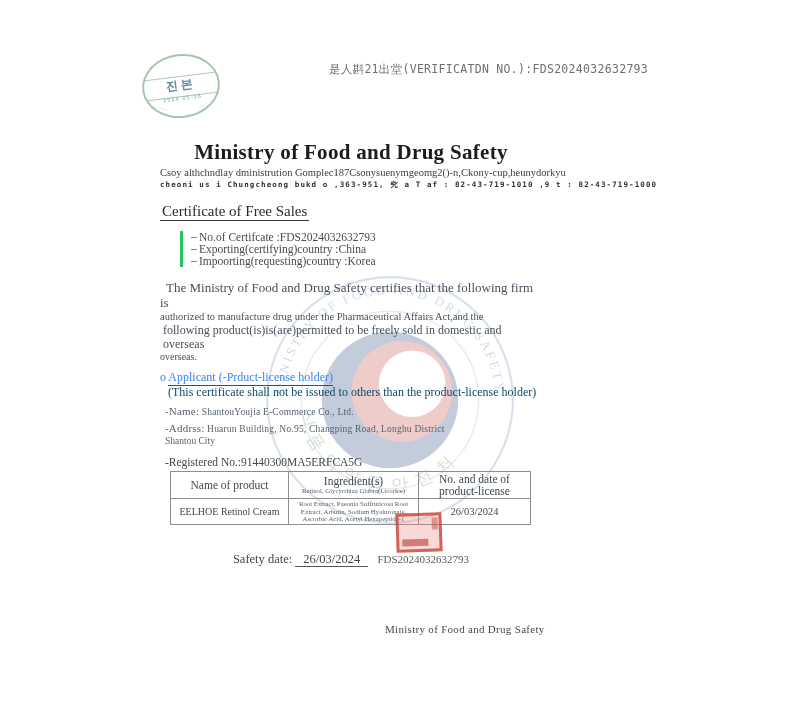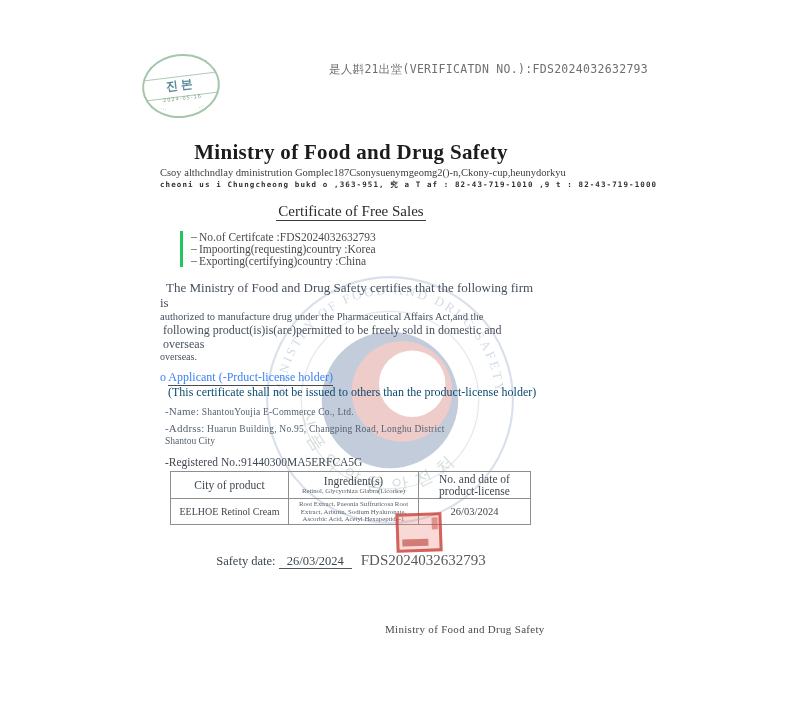--- a/index.html
+++ b/index.html
@@ -32,21 +32,21 @@
   
   .verification{position:absolute;left:329px;top:62px;z-index:2;
     font-family:"DejaVu Sans Mono",monospace;font-size:11.5px;color:#6f6f6f;letter-spacing:.3px;}
 
   
   .doc{position:absolute;left:160px;top:140px;width:382px;z-index:2;}
   .title{margin:0;text-align:center;font-size:21px;font-weight:bold;color:#1c1c1c;letter-spacing:.3px;}
   .addr1{margin-top:2px;text-align:center;font-size:10.5px;color:#3c3c3c;white-space:nowrap;}
   .addr2{margin-top:2px;text-align:center;font-size:7.5px;font-weight:bold;color:#2f2f2f;letter-spacing:1.1px;
     font-family:"DejaVu Sans Mono",monospace;white-space:nowrap;}
-  .doc-title{margin-top:13px;text-align:center;font-size:15px;color:#2b2b2b;}
+  .doc-title{margin-top:13px;text-align:left;font-size:15px;color:#2b2b2b;}
   .doc-title span{border-bottom:1px solid #3a3a3a;padding:0 2px 1px;}
 
   .meta{margin:11px 0 0 20px;padding:0 0 0 8px;list-style:none;border-left:3px solid #22c55e;}
   .meta li{font-size:11.5px;color:#4a4a4a;line-height:12px;}
   .meta li::before{content:"";display:inline-block;width:6px;border-top:1px solid #8a8a8a;vertical-align:3px;margin-right:2px;}
 
   .para{margin-top:13px;color:#46505c;}
   .para .l1{font-size:13px;line-height:15px;text-indent:6px;}
   .para .l2{font-size:10.5px;line-height:13px;}
   .para .l3{font-size:12px;line-height:14px;padding-left:3px;}
@@ -67,21 +67,21 @@
   .col1{width:118px;}.col2{width:130px;}.col3{width:112px;}
   th.h{font-weight:normal;font-size:11.5px;color:#3f4750;}
   .h-sub{display:block;font-size:6.8px;color:#555f6a;line-height:7.5px;}
   .h3wrap{font-size:11.5px;line-height:12px;display:block;}
   td.c1{font-size:10px;color:#3f4750;}
   td.c2{font-size:6.8px;color:#555f6a;line-height:7.5px;}
   td.c3{font-size:10.5px;color:#3f4750;}
 
   .issued{margin-top:27px;text-align:center;font-size:12.5px;color:#3c464f;}
   .issued .idate{border-bottom:1px solid #555;padding:0 8px;}
-  .issued .iref{font-size:15px;color:#5a5a5a;margin-left:6px;}
+  .issued .iref{font-size:11px;color:#5a5a5a;margin-left:6px;}
   .certified{margin-top:3px;text-align:center;font-size:7px;letter-spacing:2px;color:#6a6a6a;
     font-family:"DejaVu Sans Mono",monospace;}
 
   
   .rseal{position:absolute;left:396px;top:513px;width:40px;height:33px;z-index:3;transform:rotate(-2deg);
     border:3px solid rgba(197,57,50,.75);background:rgba(232,128,116,.30);}
   .rseal::before{content:"";position:absolute;left:3px;bottom:3px;width:26px;height:7px;background:rgba(180,45,40,.55);}
   .rseal::after{content:"";position:absolute;right:1px;top:2px;width:6px;height:12px;background:rgba(197,57,50,.45);}
 
   .ministry-footer{position:absolute;left:385px;top:623px;z-index:2;font-size:11px;color:#4a4a4a;letter-spacing:.3px;}
@@ -129,22 +129,22 @@
     <h1 class="title">Ministry of Food and Drug Safety</h1>
     <div class="addr1">Csoy althchndlay dministrution Gomplec187Csonysuenymgeomg2()-n,Ckony-cup,heunydorkyu</div>
     <div class="addr2">cheoni us i  Chungcheong bukd o ,363-951, 究 a   T af : 82-43-719-1010 ,9 t  : 82-43-719-1000</div>
 
     <div class="doc-title">
       <span>Certificate of Free Sales</span>
     </div>
 
     <ul class="meta">
       <li>No.of Certifcate :FDS2024032632793</li>
+      <li>Exporting(certifying)country :China</li>
       <li>Impoorting(requesting)country :Korea</li>
-      <li>Exporting(certifying)country :China</li>
     </ul>
 
     <div class="para">
       <div class="l1">The Ministry of Food and Drug Safety certifies that the following firm is</div>
       <div class="l2">authorized to manufacture drug under the Pharmaceutical Affairs Act,and the</div>
       <div class="l3">following product(is)is(are)permitted to be freely sold in domestic and overseas</div>
       <div class="l4">overseas.</div>
     </div>
 
     <div class="applicant">
@@ -167,21 +167,21 @@
     </div>
 
     <table class="product">
       <colgroup>
           <col class="col1">
           <col class="col2">
           <col class="col3">
         </colgroup>
       <tbody>
           <tr>
-        <th class="h">City of product</th>
+        <th class="h">Name of product</th>
         <th class="h">
           <span>Ingredient(s)</span>
           <span class="h-sub">Retinol, Glycyrrhiza Glabra(Licorice)</span>
         </th>
         <th class="h">
           <span class="h3wrap">No. and date of product-license</span>
         </th>
       </tr>
       <tr>
         <td class="c1">EELHOE Retinol Cream</td>

